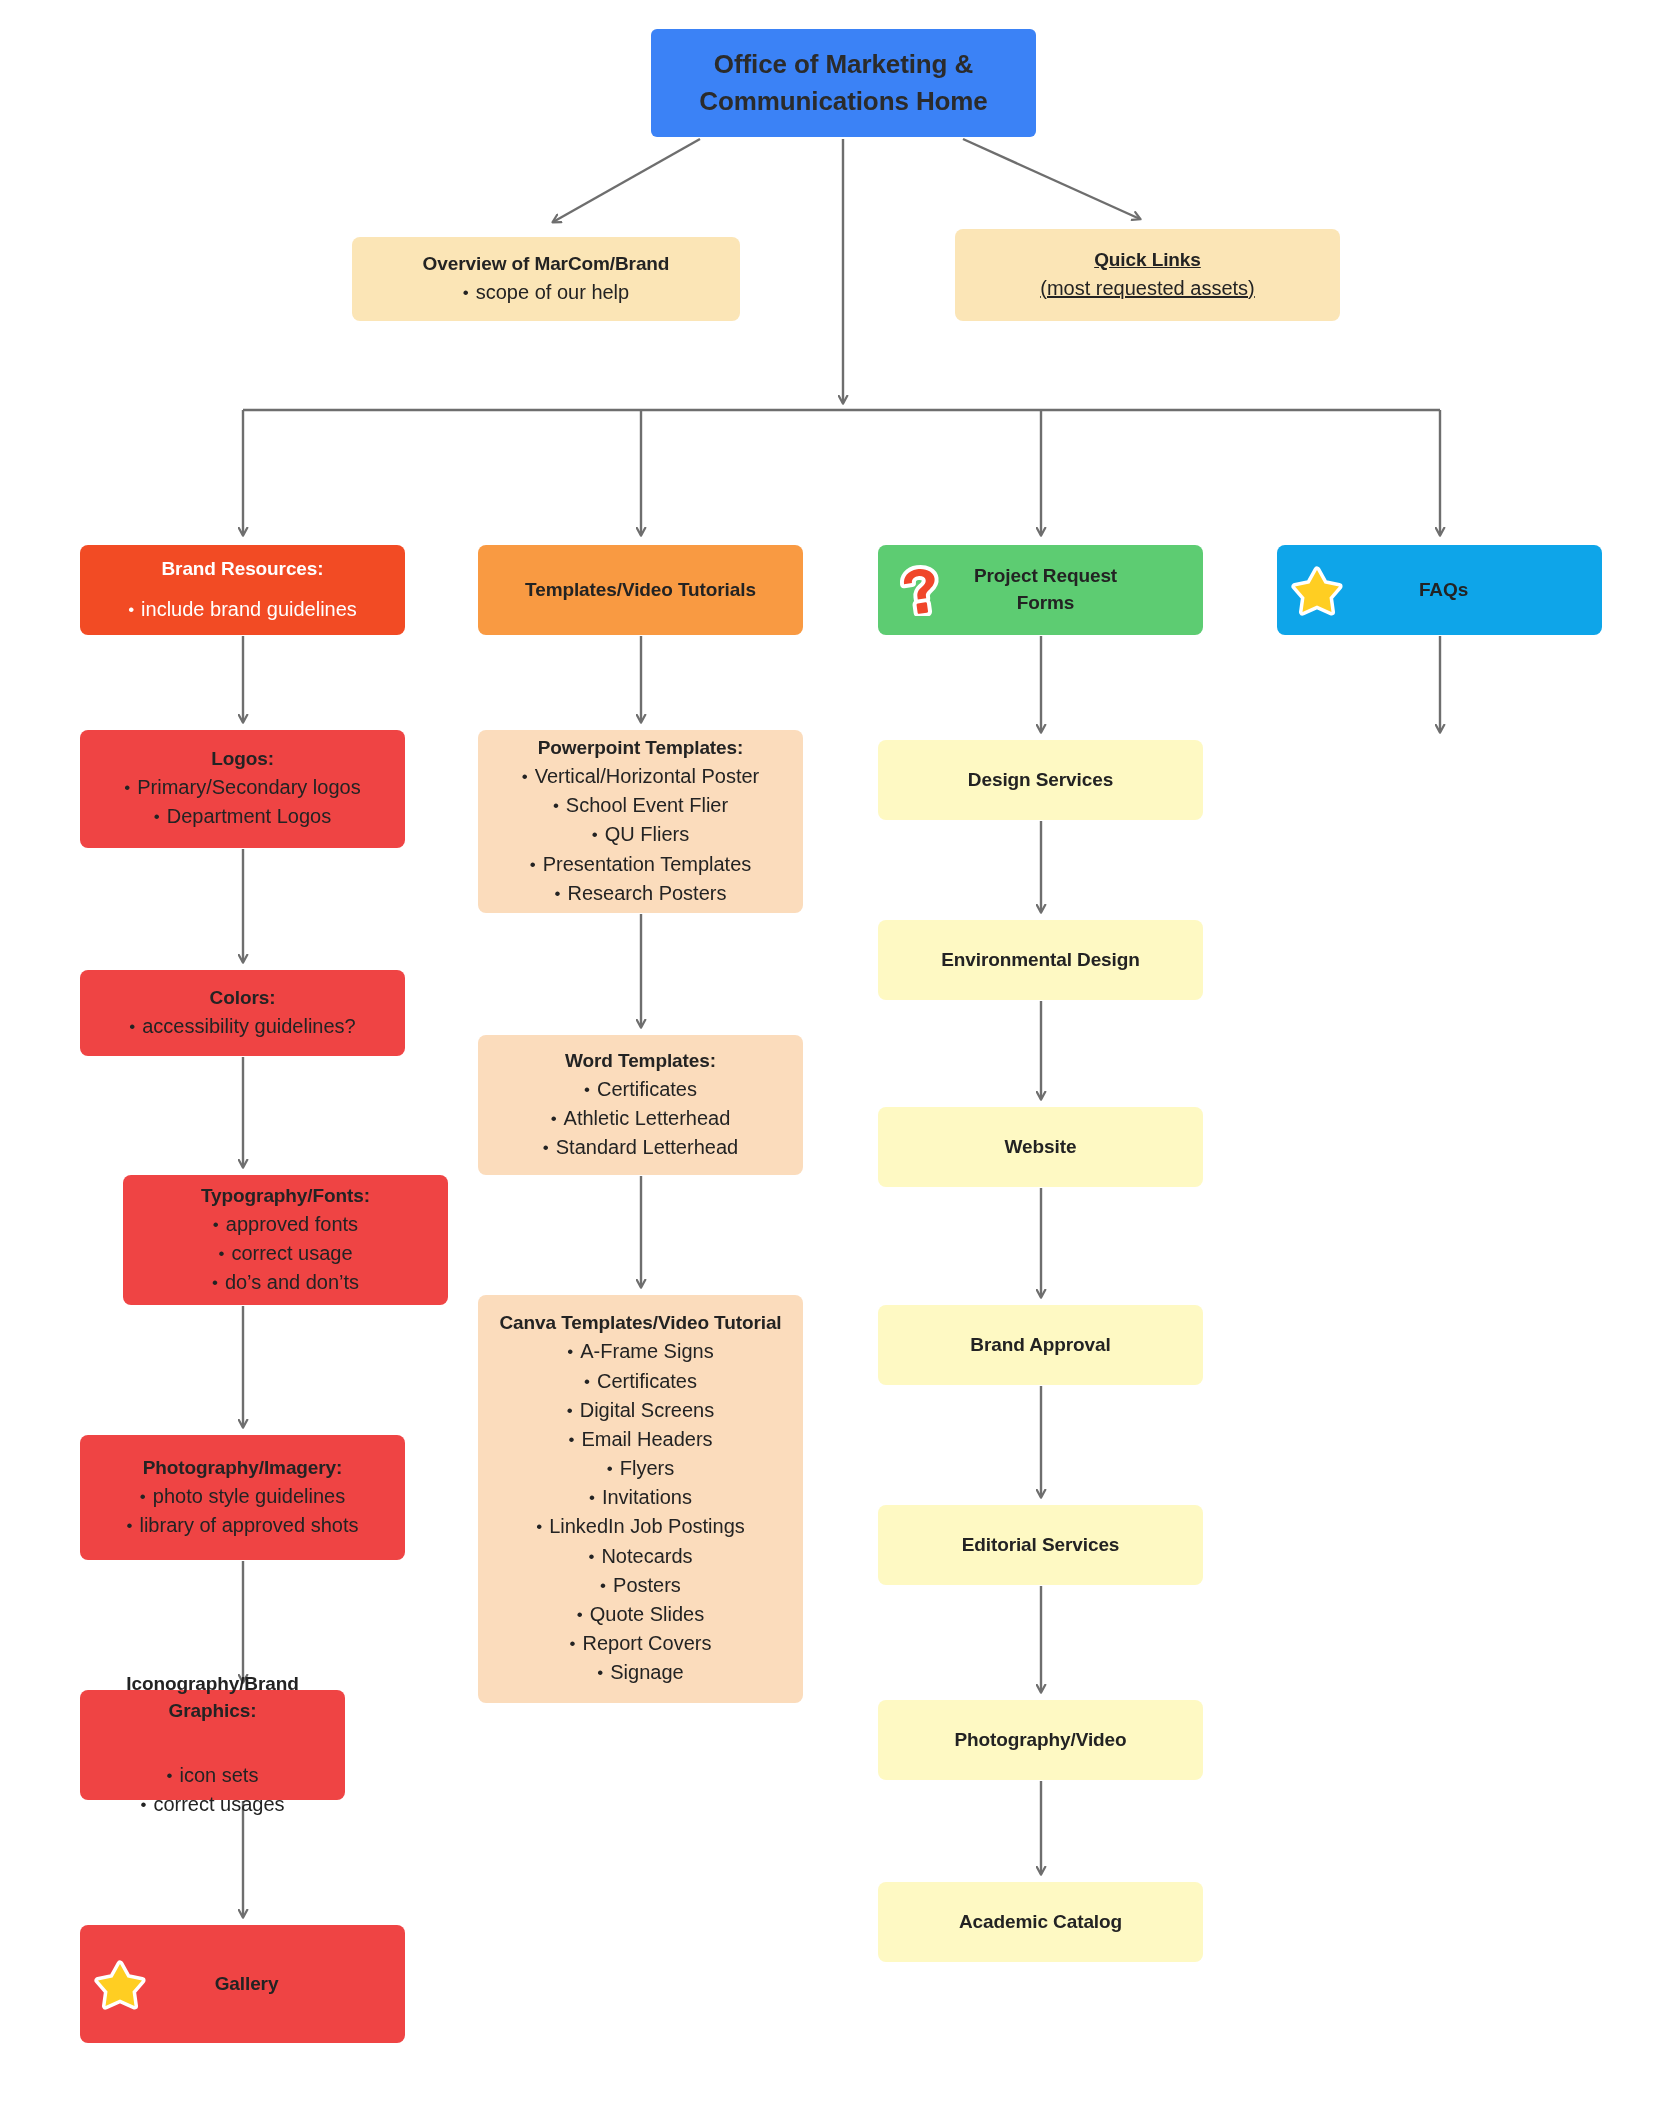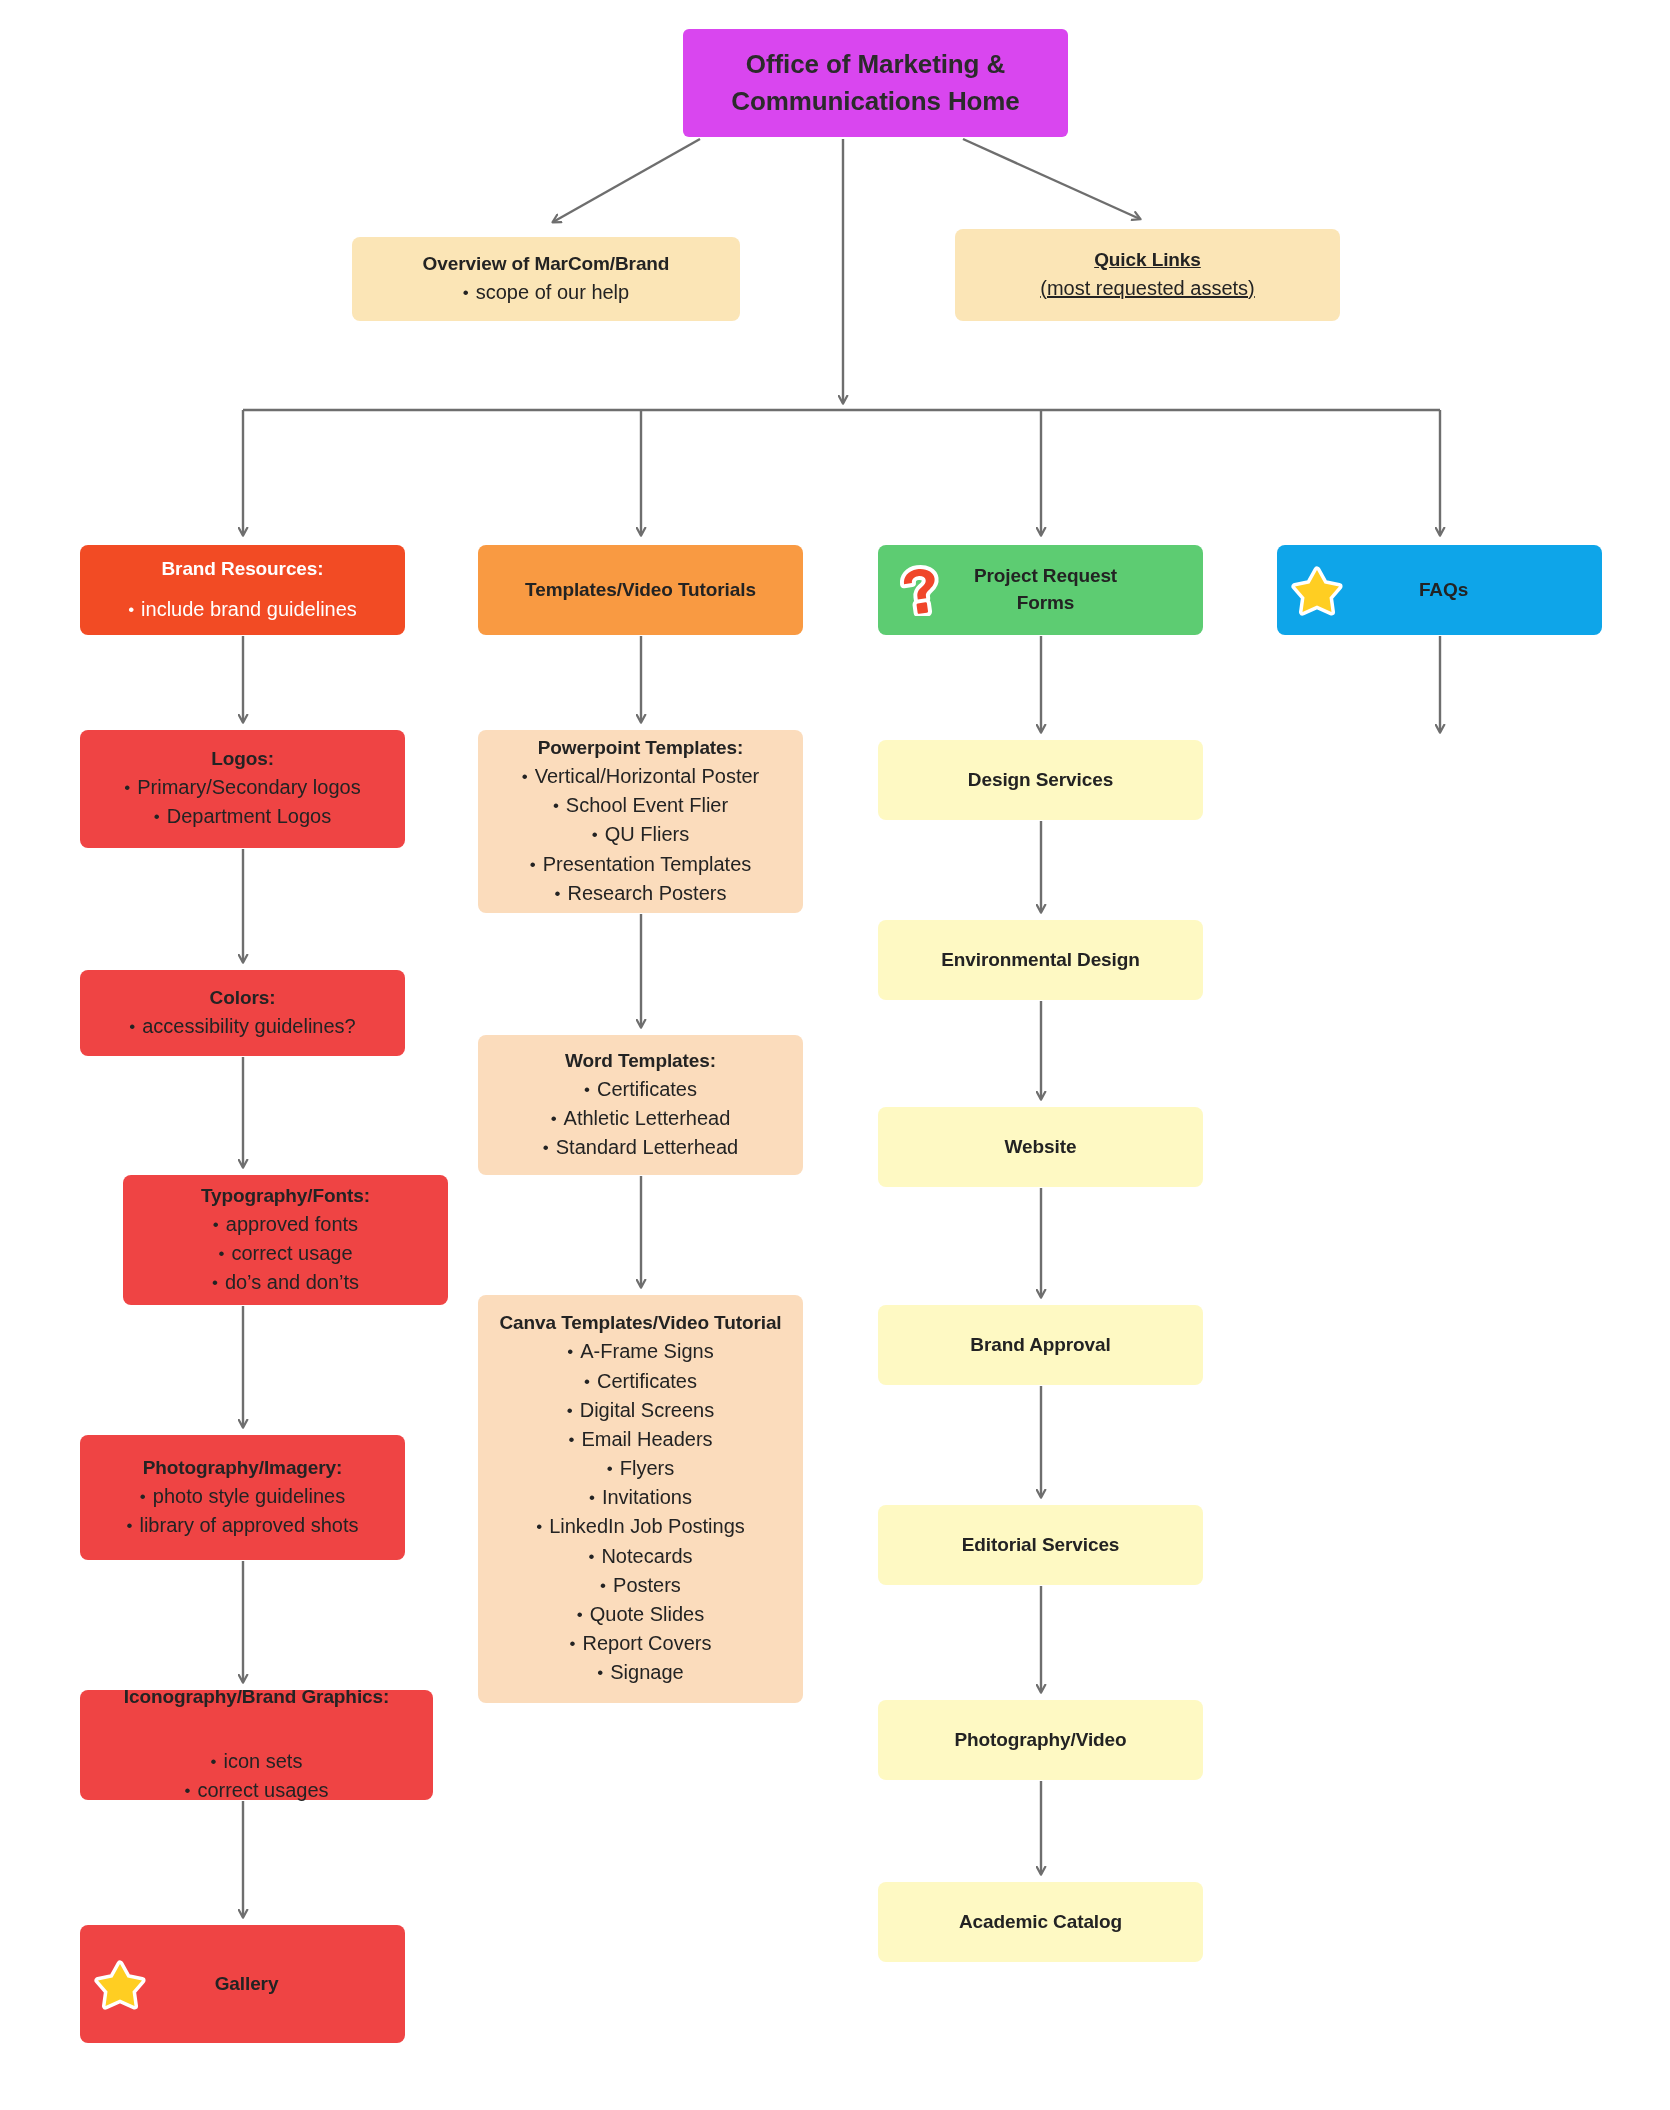--- a/index.html
+++ b/index.html
@@ -70,23 +70,22 @@
   }
   .node .sub {
     font-size: 20px;
     line-height: 1.46;
   }
 
   
   #n-root {
     left: 651px; top: 29px;
     width: 385px; height: 108px;
-    background: #d946ef;
+    background: #3b82f6;
     border-radius: 6px;
-    margin-left: 32px;
   }
   #n-root .title {
     font-size: 26px;
     line-height: 1.42;
     color: #2b2b2b;
   }
 
   
   .tan { background: #FBE5B6; }
   #n-overview { left: 352px; top: 237px; width: 388px; height: 84px; }
@@ -123,21 +122,21 @@
     text-align: center;
     margin-right: 44px;
   }
 
   
   .pink { background: #ef4444; }
   #n-logos      { left: 80px; top: 730px;  width: 325px; height: 118px; }
   #n-colors     { left: 80px; top: 970px;  width: 325px; height: 86px; }
   #n-typography { left: 80px; top: 1175px; width: 325px; height: 130px; margin-left: 43px; }
   #n-photography{ left: 80px; top: 1435px; width: 325px; height: 125px; }
-  #n-iconography{ left: 80px; top: 1690px; width: 353px; height: 110px; gap: 36px; }
+  #n-iconography{ left: 80px; top: 1690px; width: 265px; height: 110px; gap: 36px; }
   #n-gallery {
     left: 80px; top: 1925px; width: 325px; height: 118px;
     flex-direction: row;
     justify-content: flex-start;
     padding-left: 14px;
   }
   #n-gallery .title {
     flex: 1;
     text-align: center;
     margin-right: 44px;

